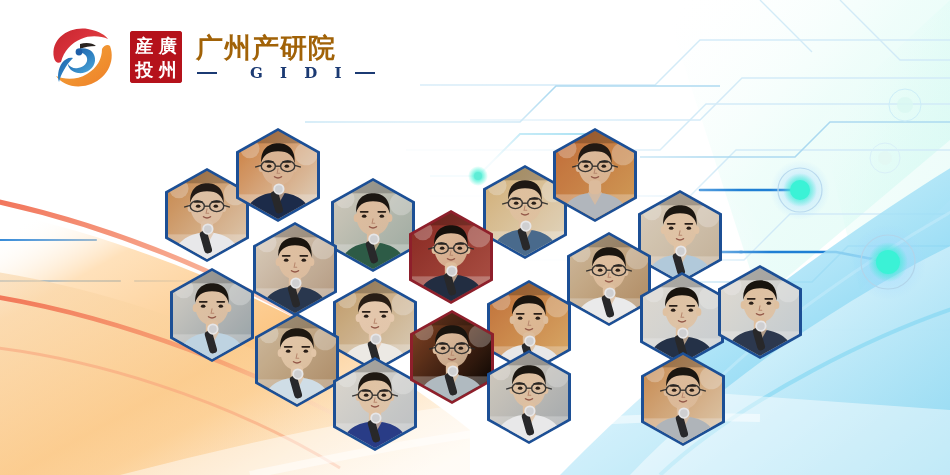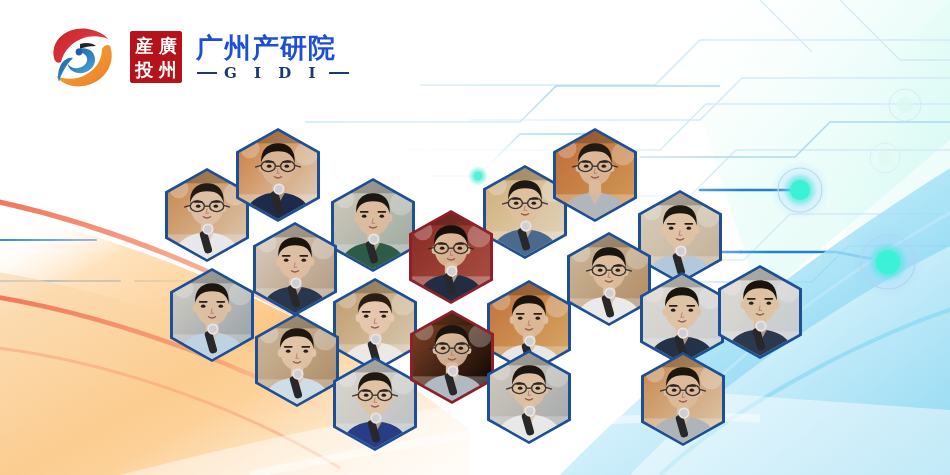--- a/index.html
+++ b/index.html
@@ -31,31 +31,31 @@
   }
   #seal span {
     color:#ffffff; font-family:"DejaVu Serif","Liberation Serif",serif;
     font-weight:bold; font-size:18px; line-height:23px;
     text-align:center; letter-spacing:0;
   }
   #wordmark { display:flex; flex-direction:column; gap:2px; padding-left:2px; }
   #wordmark-cn {
     font-family:"DejaVu Sans","Liberation Sans",sans-serif;
     font-weight:bold; font-size:27px; line-height:30px;
-    color:#1d4ed8; letter-spacing:1px; white-space:nowrap;
+    color:#a16207; letter-spacing:1px; white-space:nowrap;
   }
   #wordmark-en-row {
     display:flex; align-items:center; gap:7px; padding-left:1px;
   }
   .rule { height:2px; background:#1b3a73; flex:0 0 auto; }
   .rule.left { width:20px; } .rule.right { width:20px; }
   #wordmark-en {
     font-family:"DejaVu Serif","Liberation Serif",serif;
     font-weight:bold; font-size:15px; line-height:17px;
-    color:#1b3a73; letter-spacing:6px; white-space:nowrap;
+    color:#1b3a73; letter-spacing:6px; white-space:nowrap;margin-left:26px;
   }
 
   
   #hex-grid { position:absolute; inset:0; z-index:30; }
   .hex {
     position:absolute;
     -webkit-clip-path:polygon(50% 0%,100% 25%,100% 75%,50% 100%,0% 75%,0% 25%);
     clip-path:polygon(50% 0%,100% 25%,100% 75%,50% 100%,0% 75%,0% 25%);
     display:flex; align-items:center; justify-content:center;
   }

